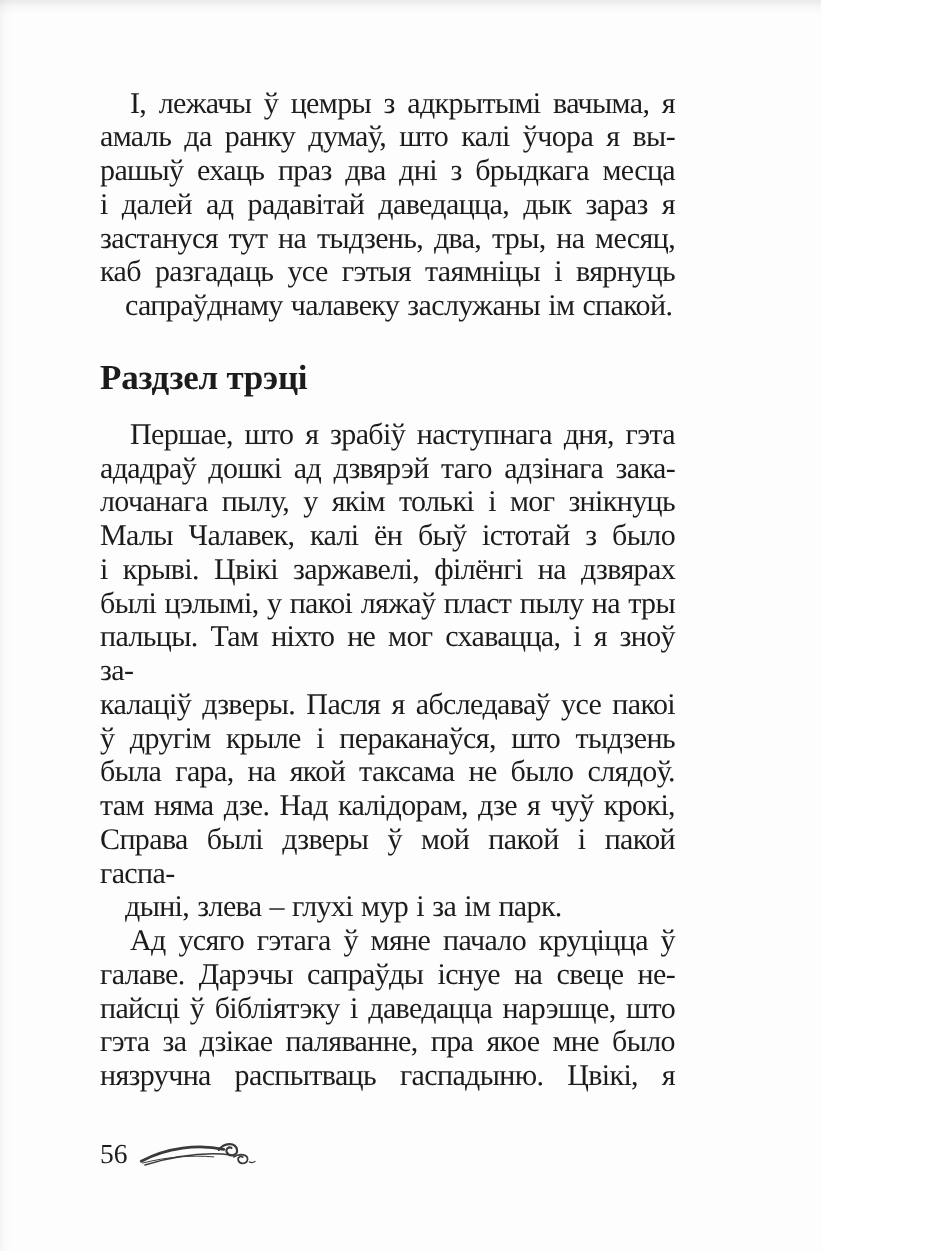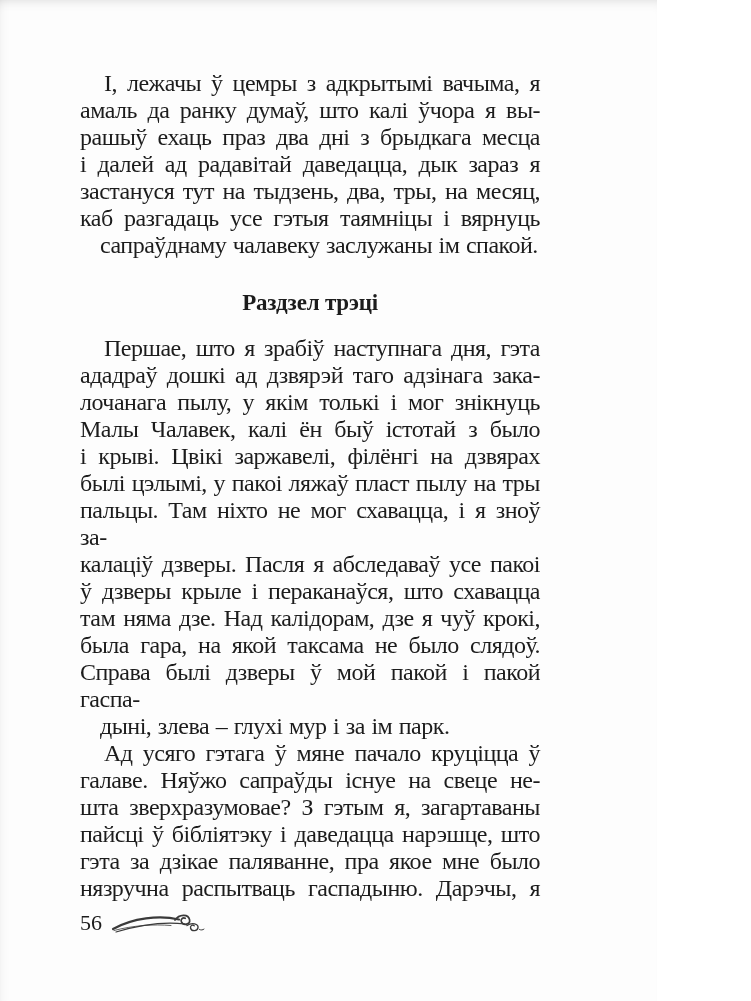--- a/index.html
+++ b/index.html
@@ -45,24 +45,24 @@
     text-align-last: justify;
   }
   .line.first {
     text-indent: 24px;
   }
   .line.last {
     text-align-last: left;
     margin-left: 20px;
   }
   .chapter-heading {
-    font-size: 23px;
+    font-size: 28px;
     font-weight: bold;
     line-height: 32px;
-    text-align: center;
+    text-align: left;
     letter-spacing: -0.2px;
     margin: 28px 0 16px 0;
   }
   .footer {
     position: absolute;
     left: 80px;
     top: 908px;
     display: flex;
     align-items: center;
     gap: 9px;
@@ -97,37 +97,36 @@
 
     <div class="para">
       <div class="line first">Першае, што я зрабіў наступнага дня, гэта</div>
       <div class="line">ададраў дошкі ад дзвярэй таго адзінага зака-</div>
       <div class="line">лочанага пылу, у якім толькі і мог знікнуць</div>
       <div class="line">Малы Чалавек, калі ён быў істотай з было</div>
       <div class="line">і крыві. Цвікі заржавелі, філёнгі на дзвярах</div>
       <div class="line">былі цэлымі, у пакоі ляжаў пласт пылу на тры</div>
       <div class="line">пальцы. Там ніхто не мог схавацца, і я зноў за-</div>
       <div class="line">калаціў дзверы. Пасля я абследаваў усе пакоі</div>
-      <div class="line">ў дзверы крыле і пераканаўся, што схавацца</div>
+      <div class="line">ў другім крыле і пераканаўся, што тыдзень</div>
+      <div class="line">была гара, на якой таксама не было слядоў.</div>
       <div class="line">там няма дзе. Над калідорам, дзе я чуў крокі,</div>
-      <div class="line">была гара, на якой таксама не было слядоў.</div>
       <div class="line">Справа былі дзверы ў мой пакой і пакой гаспа-</div>
       <div class="line last">дыні, злева – глухі мур і за ім парк.</div>
     </div>
 
     <div class="para">
       <div class="line first">Ад усяго гэтага ў мяне пачало круціцца ў</div>
-      <div class="line">галаве. Няўжо сапраўды існуе на свеце не-</div>
-      <div class="line">шта зверхразумовае? З гэтым я, загартаваны</div>
+      <div class="line">галаве. Дарэчы сапраўды існуе на свеце не-</div>
     </div>
 
     <div class="para">
       <div class="line">пайсці ў бібліятэку і даведацца нарэшце, што</div>
       <div class="line">гэта за дзікае паляванне, пра якое мне было</div>
-      <div class="line">нязручна распытваць гаспадыню. Дарэчы, я</div>
+      <div class="line">нязручна распытваць гаспадыню. Цвікі, я</div>
     </div>
 
   </div>
 
   <div class="footer">
     <span class="page-number">56</span>
     <span class="flourish">
       <svg width="96" height="30" viewBox="0 0 96 30" xmlns="http://www.w3.org/2000/svg">
         <g stroke="#3a3a3a" fill="none" stroke-linecap="round">
           <path d="M2 21 C 22 10, 48 7, 68 11.5" stroke-width="2.2"></path>

